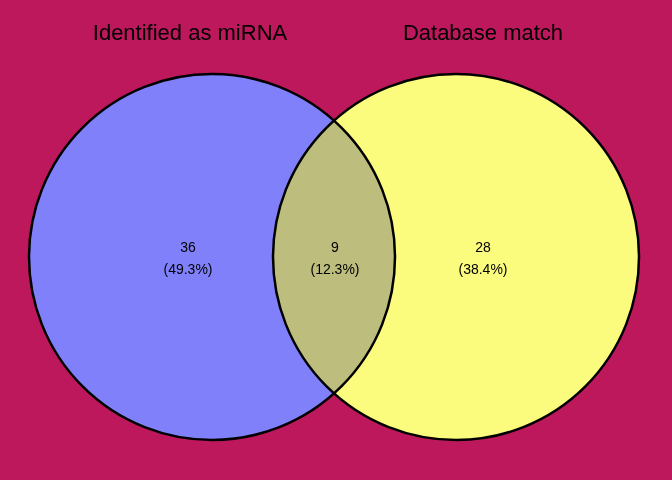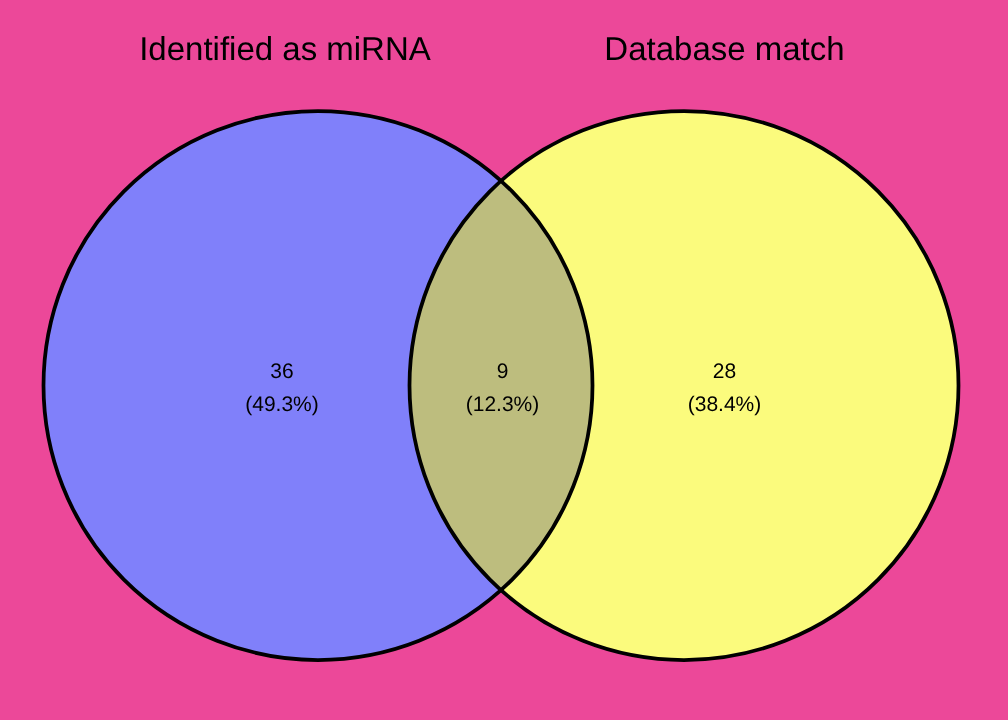--- a/index.html
+++ b/index.html
@@ -8,21 +8,21 @@
     background: #ffffff;
     width: 672px;
     height: 480px;
     overflow: hidden;
     font-family: "Liberation Sans", sans-serif;
   }
   .venn-wrap {
     width: 672px;
     height: 480px;
     position: relative;
-    background: #ec4899;
+    background: #be185d;
   }
   svg { display: block; }
   .set-title {
     font-family: "Liberation Sans", sans-serif;
     font-size: 22px;
     font-weight: 400;
     fill: #000000;
   }
   .count-label {
     font-family: "Liberation Sans", sans-serif;

